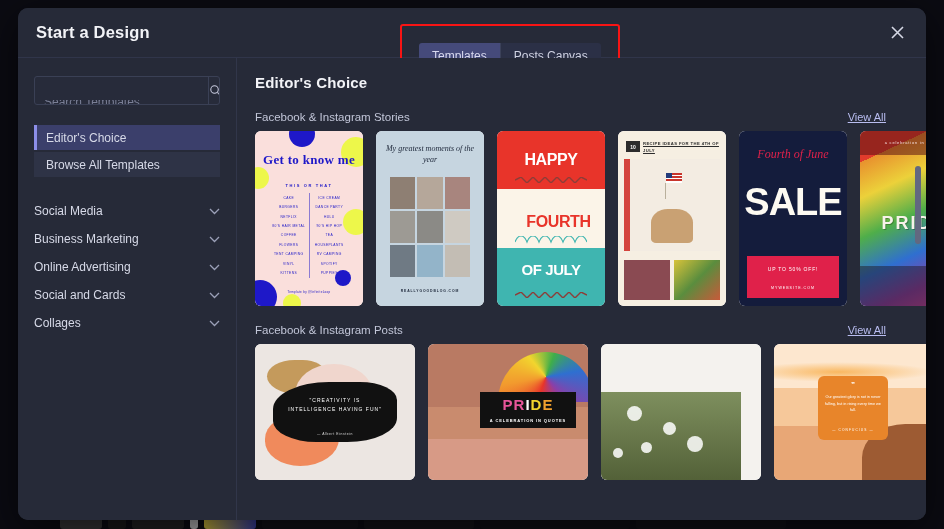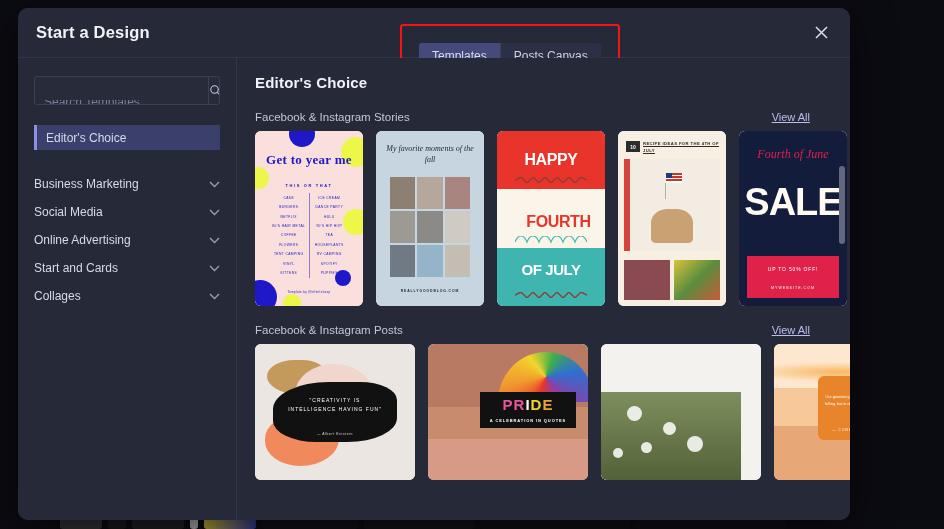--- a/index.html
+++ b/index.html
@@ -11,21 +11,21 @@
   }
 
   
   .bg-layer { position:absolute; inset:0; background:#0b0b12; }
   .bg-strip { position:absolute; left:0; bottom:0; width:944px; height:40px; display:flex; gap:6px; padding-left:60px; align-items:flex-end; }
   .bg-chip { height:32px; border-radius:3px; opacity:.85; }
 
   
   .modal {
     position:absolute; left:18px; top:8px;
-    width:832px; height:512px;
+    width:908px; height:512px;
     background:#262a38;
     border-radius:10px;
     overflow:hidden;
     box-shadow:0 10px 40px rgba(0,0,0,.6);
     display:flex; flex-direction:column;
   }
 
   .modal-header {
     height:50px; flex:0 0 50px;
     display:flex; align-items:center;
@@ -326,49 +326,52 @@
             <circle cx="6.8" cy="6.8" r="4.6" stroke="#c9cce0" stroke-width="1.3" fill="none"></circle>
             <path d="M10.4 10.4 L14.4 14.4" stroke="#c9cce0" stroke-width="1.3"></path>
           </svg>
         </div>
       </div>
 
       <div class="nav-primary">
         <div class="nav-item active">
           <span>Editor's Choice</span>
         </div>
+        <div class="nav-item">
+          <span>Browse All Templates</span>
+        </div>
       </div>
 
       <div>
+        <div class="nav-cat">
+          <span>Social Media</span>
+          <span class="chev">
+            <svg width="11" height="7" viewBox="0 0 11 7">
+                <path d="M1 1 L5.5 5.5 L10 1" stroke="#9ba0b8" stroke-width="1.3" fill="none"></path>
+              </svg>
+          </span>
+        </div>
         <div class="nav-cat">
           <span>Business Marketing</span>
           <span class="chev">
             <svg width="11" height="7" viewBox="0 0 11 7">
                 <path d="M1 1 L5.5 5.5 L10 1" stroke="#9ba0b8" stroke-width="1.3" fill="none"></path>
               </svg>
           </span>
         </div>
         <div class="nav-cat">
-          <span>Social Media</span>
-          <span class="chev">
-            <svg width="11" height="7" viewBox="0 0 11 7">
-                <path d="M1 1 L5.5 5.5 L10 1" stroke="#9ba0b8" stroke-width="1.3" fill="none"></path>
-              </svg>
-          </span>
-        </div>
-        <div class="nav-cat">
           <span>Online Advertising</span>
           <span class="chev">
             <svg width="11" height="7" viewBox="0 0 11 7">
                 <path d="M1 1 L5.5 5.5 L10 1" stroke="#9ba0b8" stroke-width="1.3" fill="none"></path>
               </svg>
           </span>
         </div>
         <div class="nav-cat">
-          <span>Start and Cards</span>
+          <span>Social and Cards</span>
           <span class="chev">
             <svg width="11" height="7" viewBox="0 0 11 7">
                 <path d="M1 1 L5.5 5.5 L10 1" stroke="#9ba0b8" stroke-width="1.3" fill="none"></path>
               </svg>
           </span>
         </div>
         <div class="nav-cat">
           <span>Collages</span>
           <span class="chev">
             <svg width="11" height="7" viewBox="0 0 11 7">
@@ -391,21 +394,21 @@
 
         <div class="card story">
           <div class="t-fill t1">
             <div class="dot" style="width:26px;height:26px;background:#1e18c8;left:34px;top:-10px"></div>
             <div class="dot" style="width:30px;height:30px;background:#edf74a;right:-8px;top:6px"></div>
             <div class="dot" style="width:22px;height:22px;background:#edf74a;left:-8px;top:36px"></div>
             <div class="dot" style="width:26px;height:26px;background:#edf74a;right:-6px;top:78px"></div>
             <div class="dot" style="width:34px;height:34px;background:#1e18c8;left:-12px;bottom:-8px"></div>
             <div class="dot" style="width:16px;height:16px;background:#1e18c8;right:12px;bottom:20px"></div>
             <div class="dot" style="width:18px;height:18px;background:#edf74a;left:28px;bottom:-6px"></div>
-            <div class="h">Get to year me</div>
+            <div class="h">Get to know me</div>
             <div class="sub">THIS OR THAT</div>
             <div class="cols">
               <div class="col">
                 <span>CAKE</span>
                 <span>BURGERS</span>
                 <span>NETFLIX</span>
                 <span>80'S HAIR METAL</span>
                 <span>COFFEE</span>
                 <span>FLOWERS</span>
                 <span>TENT CAMPING</span>
@@ -424,21 +427,21 @@
                 <span>SPOTIFY</span>
                 <span>PUPPIES</span>
               </div>
             </div>
             <div class="cred">Template by @InfiniteLoop</div>
           </div>
         </div>
 
         <div class="card story">
           <div class="t-fill t2">
-            <div class="script">My favorite moments of the fall</div>
+            <div class="script">My greatest moments of the year</div>
             <div class="grid">
               <div class="ph" style="background:#8e7f73"></div>
                 <div class="ph" style="background:#b5a79a"></div>
                 <div class="ph" style="background:#a8857e"></div>
               <div class="ph" style="background:#9d9a94"></div>
                 <div class="ph" style="background:#8b8a86"></div>
                 <div class="ph" style="background:#cfcac2"></div>
               <div class="ph" style="background:#6f7a84"></div>
                 <div class="ph" style="background:#93b4c9"></div>
                 <div class="ph" style="background:#c3bdb4"></div>

